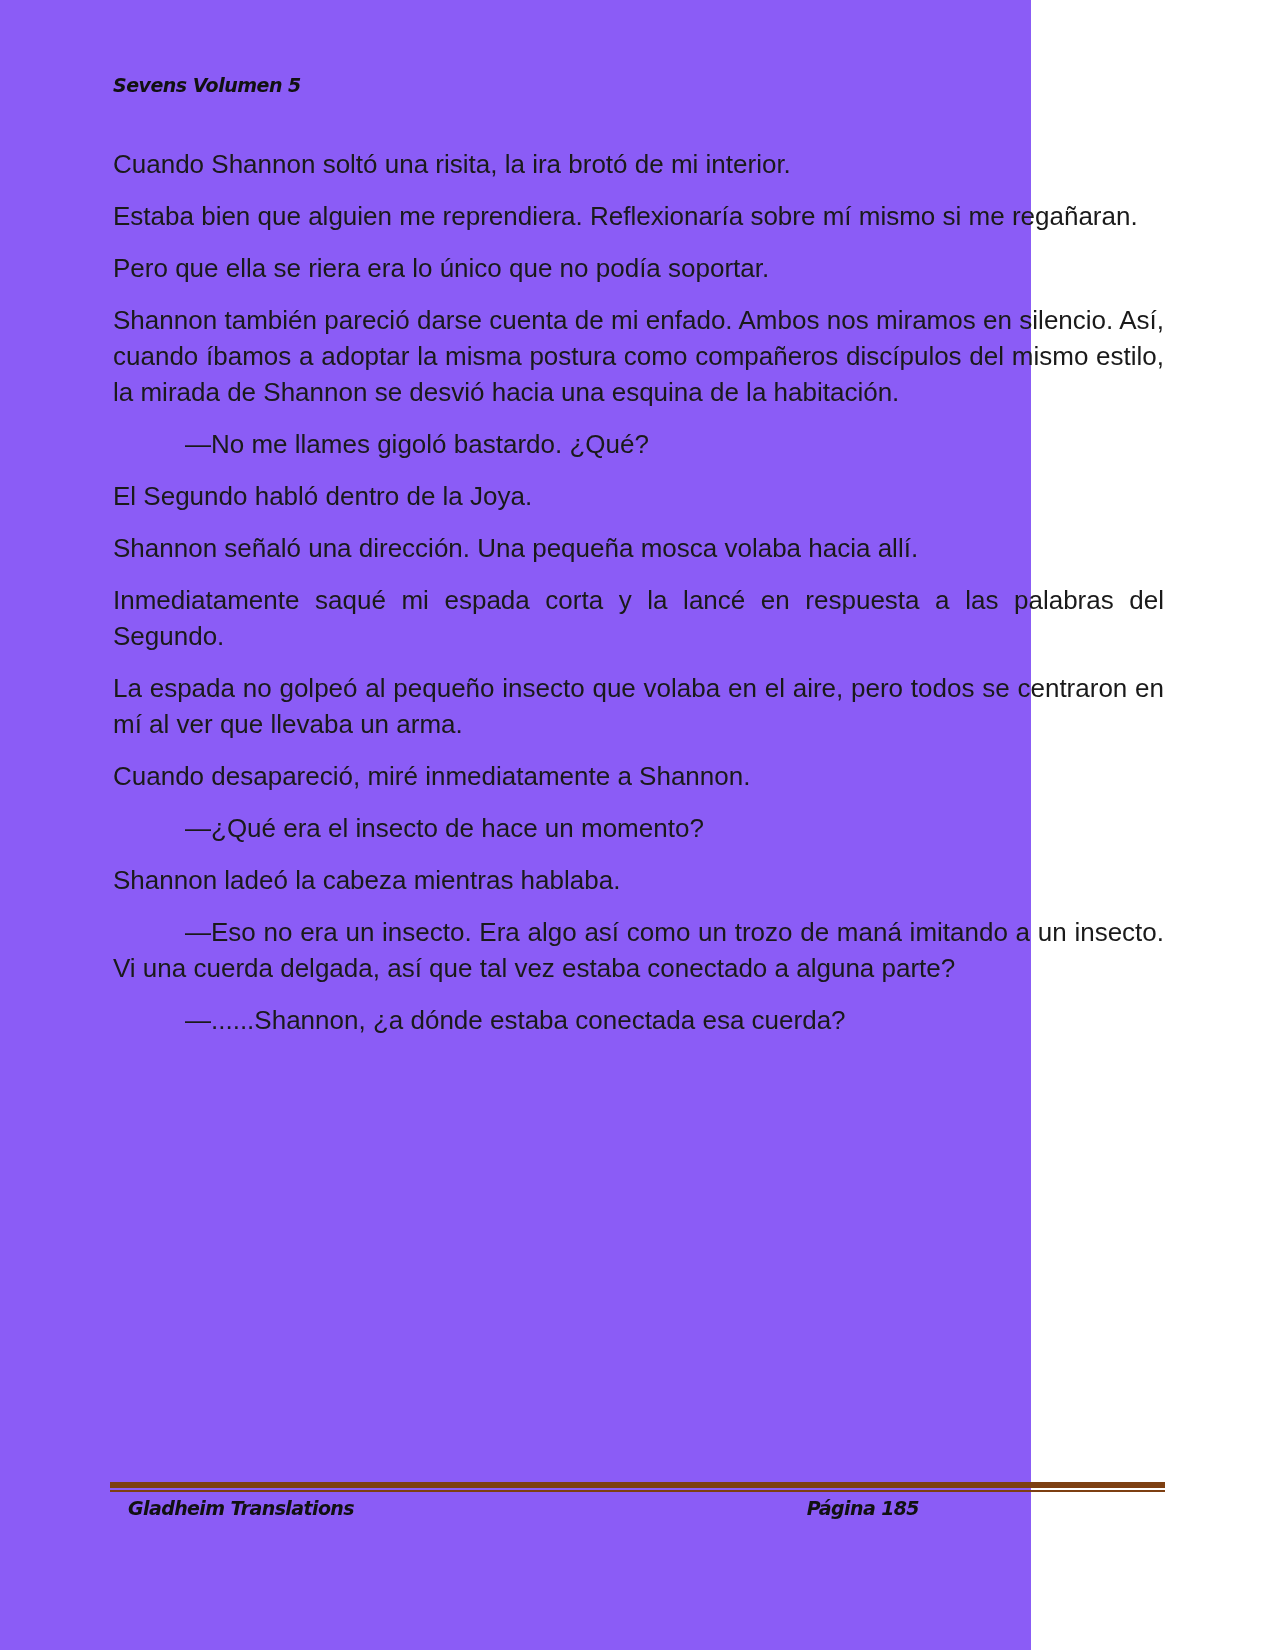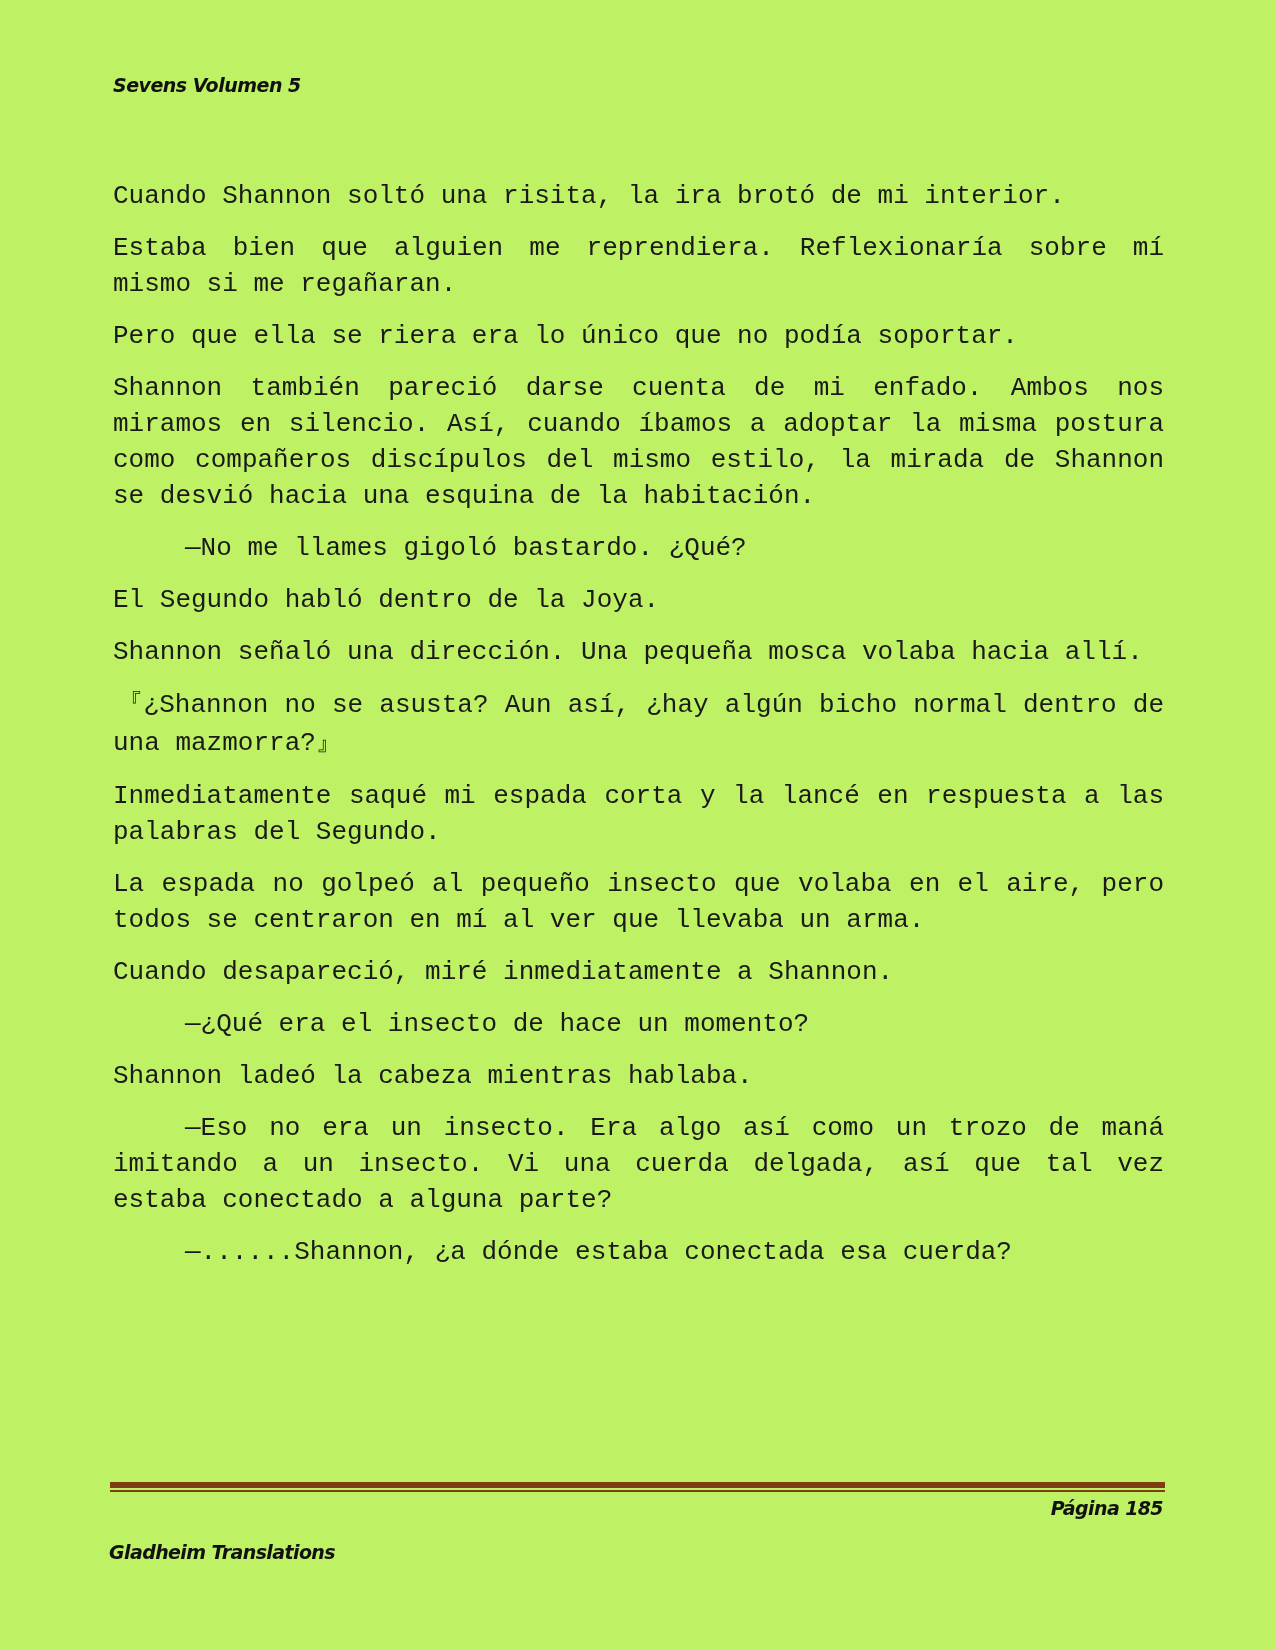--- a/index.html
+++ b/index.html
@@ -1,59 +1,58 @@
 <!DOCTYPE html>
 <html><head>
 <meta charset="utf-8">
 <style>
   html, body { margin: 0; padding: 0; background: #ffffff; }
   body { width: 1275px; height: 1650px; position: relative; overflow: hidden; }
-  .page { position: absolute; left: 0; top: 0; width: 1275px; height: 1650px; background: #bef264; }
+  .page { position: absolute; left: 0; top: 0; width: 1031px; height: 1650px; background: #8b5cf6; }
   .running-header {
     position: absolute; left: 113px; top: 74px;
     font-family: "DejaVu Sans", sans-serif; font-weight: bold; font-style: italic;
     font-size: 19px; color: #111; letter-spacing: -0.5px;
   }
   .body-text {
     position: absolute; left: 113px; top: 146px; width: 1051px;
-    font-family: Liberation Mono, monospace; font-size: 26px; line-height: 36px;
-    color: #1a1a1a; text-align: justify; margin-top: 32px;
+    font-family: Liberation Sans, sans-serif; font-size: 26px; line-height: 36px;
+    color: #1a1a1a; text-align: justify;
   }
   .body-text p { margin: 0 0 16px 0; }
   .body-text p.dialogue { text-indent: 72px; }
   .body-text p.bracket { text-indent: 4px; line-height: 38px; }
   .footer-rule {
     position: absolute; left: 110px; top: 1482px; width: 1055px; height: 11px;
   }
   .footer-rule .thick { position: absolute; left: 0; top: 0; width: 100%; height: 6px; background: #7d3f12; }
   .footer-rule .thin { position: absolute; left: 0; top: 8px; width: 100%; height: 2px; background: #7d3f12; }
   .footer-left, .footer-right {
     position: absolute; top: 1497px;
     font-family: "DejaVu Sans", sans-serif; font-weight: bold; font-style: italic;
     font-size: 19px; color: #111; letter-spacing: -0.6px;
   }
-  .footer-left { left: 109px; margin-top: 44px; }
+  .footer-left { left: 128px; }
   .footer-right { right: 112px; margin-left: 36px; }
 </style>
 </head>
 <body>
 
 <div class="page">
 
   <div class="running-header">Sevens Volumen 5</div>
 
   <div class="body-text">
     <p>Cuando Shannon soltó una risita, la ira brotó de mi interior.</p>
     <p>Estaba bien que alguien me reprendiera. Reflexionaría sobre mí mismo si me regañaran.</p>
     <p>Pero que ella se riera era lo único que no podía soportar.</p>
     <p>Shannon también pareció darse cuenta de mi enfado. Ambos nos miramos en silencio. Así, cuando íbamos a adoptar la misma postura como compañeros discípulos del mismo estilo, la mirada de Shannon se desvió hacia una esquina de la habitación.</p>
     <p class="dialogue">—No me llames gigoló bastardo. ¿Qué?</p>
     <p>El Segundo habló dentro de la Joya.</p>
     <p>Shannon señaló una dirección. Una pequeña mosca volaba hacia allí.</p>
-    <p class="bracket">『¿Shannon no se asusta? Aun así, ¿hay algún bicho normal dentro de una mazmorra?』</p>
     <p>Inmediatamente saqué mi espada corta y la lancé en respuesta a las palabras del Segundo.</p>
     <p>La espada no golpeó al pequeño insecto que volaba en el aire, pero todos se centraron en mí al ver que llevaba un arma.</p>
     <p>Cuando desapareció, miré inmediatamente a Shannon.</p>
     <p class="dialogue">—¿Qué era el insecto de hace un momento?</p>
     <p>Shannon ladeó la cabeza mientras hablaba.</p>
     <p class="dialogue">—Eso no era un insecto. Era algo así como un trozo de maná imitando a un insecto. Vi una cuerda delgada, así que tal vez estaba conectado a alguna parte?</p>
     <p class="dialogue">—......Shannon, ¿a dónde estaba conectada esa cuerda?</p>
   </div>
 
   <div class="footer-rule">

